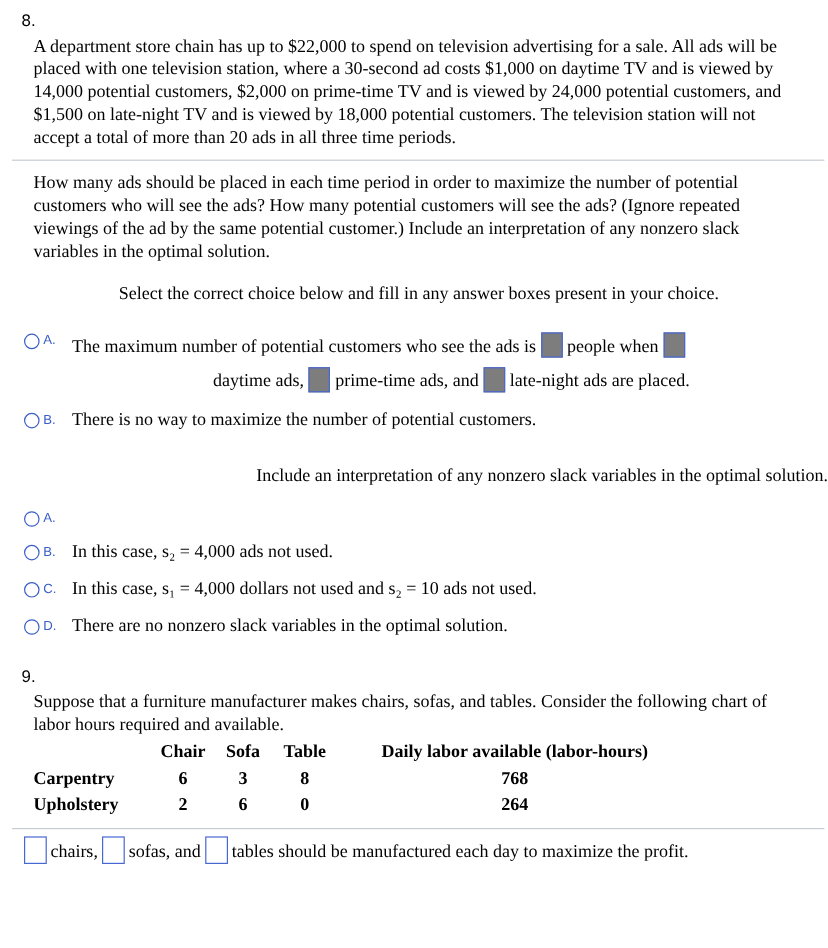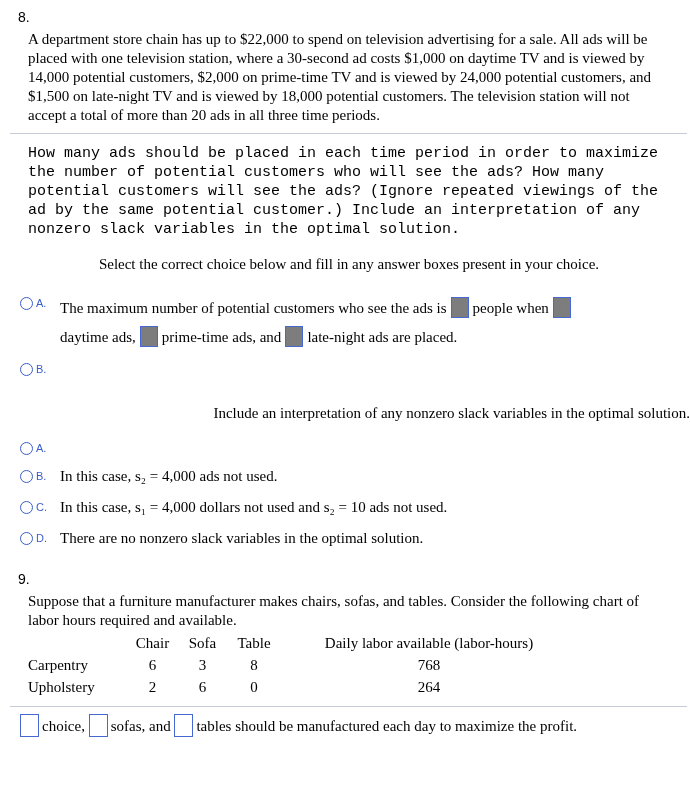--- a/index.html
+++ b/index.html
@@ -10,55 +10,55 @@
     overflow:hidden;
   }
   .pnum{
     font-family:"Liberation Sans","DejaVu Sans",sans-serif;
     font-size:14px;line-height:18px;margin:0 0 0 18px;
   }
   #p8-num{padding-top:8px;}
   #p9-num{margin-top:22px;}
   .para{margin:0 20px 0 28px;line-height:19px;max-width:646px;}
   .para1{margin-top:4px;}
-  .para2{margin-top:10px;font-family:Liberation Mono, monospace;}
+  .para2{margin-top:10px;}
   .select-line{margin-top:16px;text-align:center;}
   .divider{height:1px;background:#c6ccd5;margin:8px 3px 0 10px;}
   .divider2{margin-top:8px;}
 
   .choice-row{display:flex;align-items:flex-start;margin-left:20px;}
   .choiceA{margin-top:20px;}
   .choiceB{margin-top:8px;}
   .slack-heading{margin-top:28px;margin-left:38px;line-height:19px;text-align:right;}
   .opt{margin-top:12px;}
   .opt-first{margin-top:16px;}
 
   .radio{
     width:11px;height:11px;border:1.5px solid #3a5dc8;border-radius:50%;
     display:inline-block;flex:none;background:#fff;margin:3px 3px 0 0;
     box-sizing:content-box;cursor:pointer;
   }
   .letter{
     font-family:"Liberation Sans","DejaVu Sans",sans-serif;
     font-size:11px;color:#3a5dc8;flex:none;margin:3px 8px 0 0;min-width:16px;
   }
-  .choice-text{line-height:19px;max-width:600px;}
+  .choice-text{line-height:19px;max-width:600px;text-align:right;}
   .choiceA .line{line-height:29px;white-space:nowrap;}
 
   .ansbox-gray{
     display:inline-block;width:16px;height:19px;background:#7d7d7d;
     border:1px solid #4767d2;vertical-align:-5px;margin:0 4px;cursor:text;
   }
   .ansbox-white{
     display:inline-block;width:17px;height:21px;background:#fff;
     border:1.5px solid #4767d2;vertical-align:-6px;margin:0 3px 0 0;cursor:text;
   }
 
   .p9-intro{margin-top:4px;}
-  table.labor{border-collapse:collapse;margin:2px 0 0 28px;line-height:22px;}
+  table.labor{border-collapse:collapse;margin:2px 0 0 28px;line-height:22px;font-weight:bold;}
   table.labor td{padding:0;}
   td.rlabel{width:97px;text-align:left;}
   td.c-chair{width:55px;text-align:center;}
   td.c-sofa{width:45px;text-align:center;}
   td.c-table{width:58px;text-align:center;}
   td.c-daily{width:292px;text-align:center;}
   .profit-para{margin-top:0;}
   .answer-row{margin:6px 20px 0 20px;line-height:26px;}
 </style>
 </head>
@@ -85,20 +85,21 @@
       </div>
       <div class="line">
         <span>daytime ads,</span><span class="ansbox-gray"></span><span>prime-time ads, and</span><span class="ansbox-gray"></span><span>late-night ads are placed.</span>
       </div>
     </div>
   </div>
 
   <div class="choice-row choiceB">
     <span class="radio"></span>
     <span class="letter">B.</span>
+    <div class="choice-text">There is no way to maximize the number of potential customers.</div>
   </div>
 
   <div class="slack-heading">Include an interpretation of any nonzero slack variables in the optimal solution.</div>
 
   <div class="choice-row opt opt-first">
     <span class="radio"></span>
     <span class="letter">A.</span>
   </div>
   <div class="choice-row opt">
     <span class="radio"></span>
@@ -143,18 +144,18 @@
       <td class="c-table">0</td>
       <td class="c-daily">264</td>
     </tr>
   </tbody>
     </table>
 
 
   <div class="divider divider2"></div>
 
   <div class="answer-row">
-    <span class="ansbox-white"></span><span>choice,</span>
+    <span class="ansbox-white"></span><span>chairs,</span>
     <span class="ansbox-white"></span><span>sofas, and</span>
     <span class="ansbox-white"></span><span>tables should be manufactured each day to maximize the profit.</span>
   </div>
 
 </div>
 
 </body></html>

